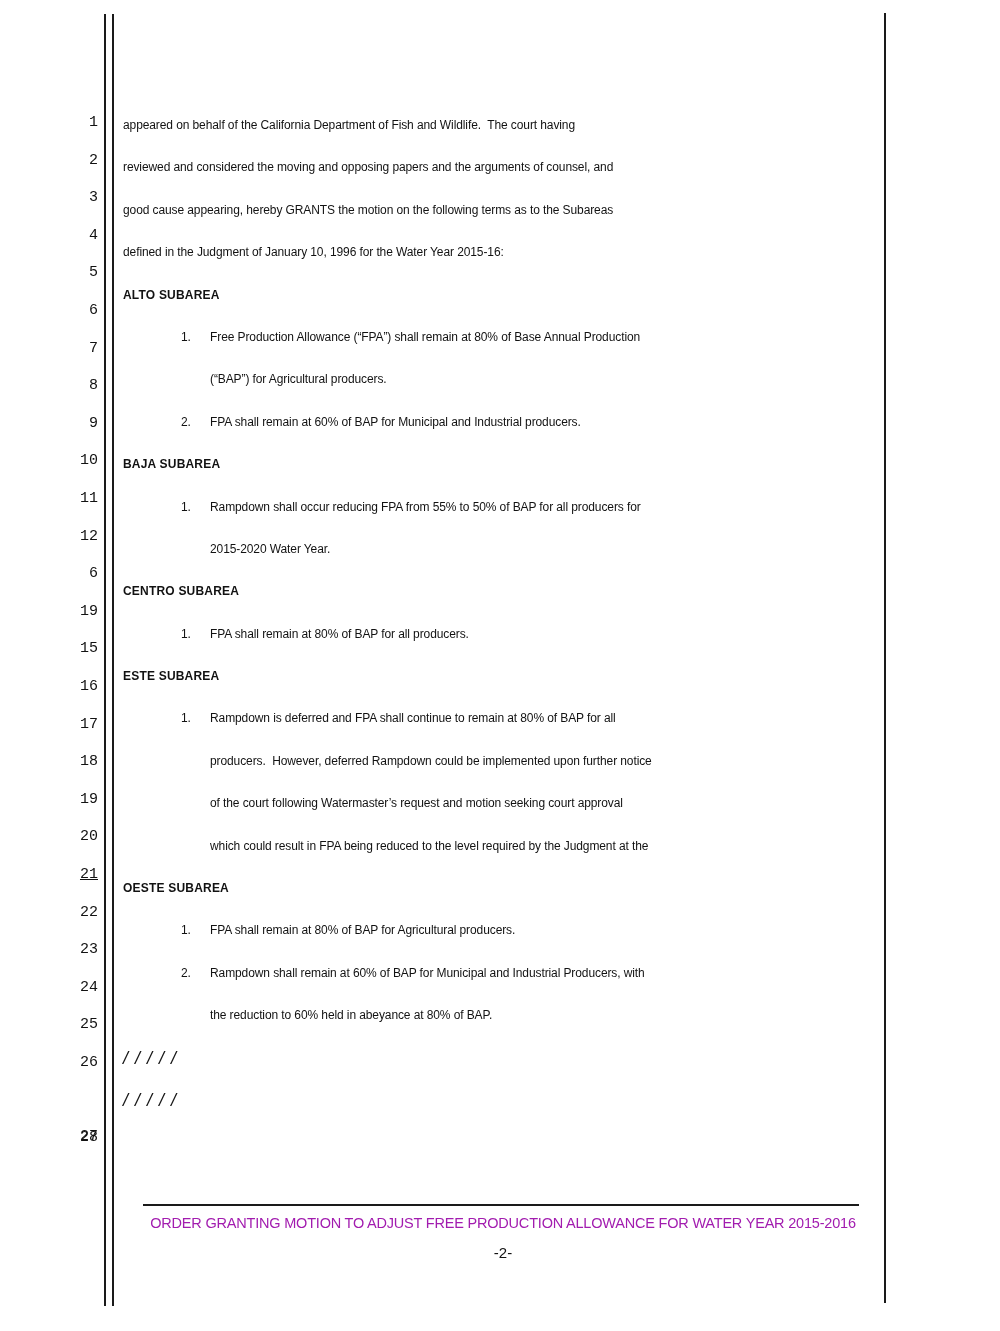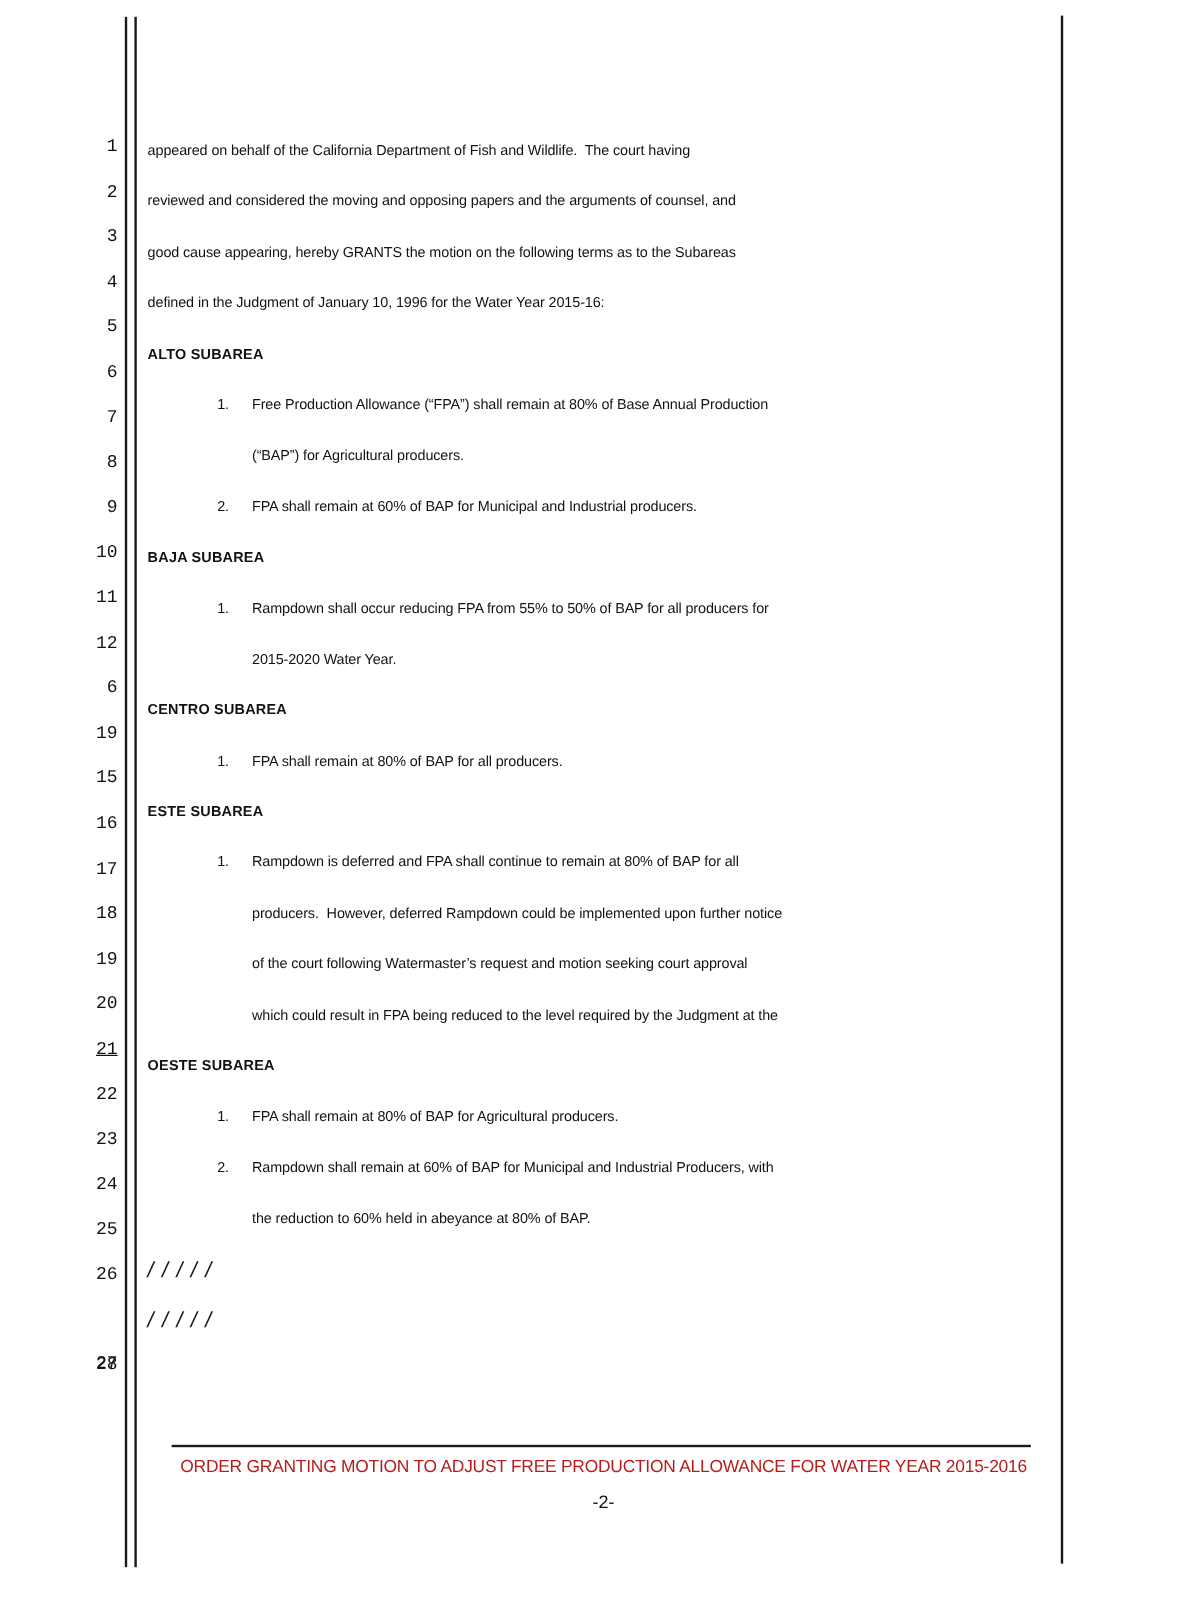--- a/index.html
+++ b/index.html
@@ -97,21 +97,21 @@
   }
   .footer-title {
     position: absolute;
     left: 123px; top: 1213px;
     width: 760px;
     height: 20px;
     line-height: 20px;
     text-align: center;
     font-size: 14.5px;
     letter-spacing: -0.2px;
-    color: #b91c1c;
+    color: #a21caf;
   }
   .footer-page {
     position: absolute;
     left: 123px; top: 1243px;
     width: 760px;
     height: 20px;
     line-height: 20px;
     text-align: center;
     font-size: 15px;
     color: #121212;

